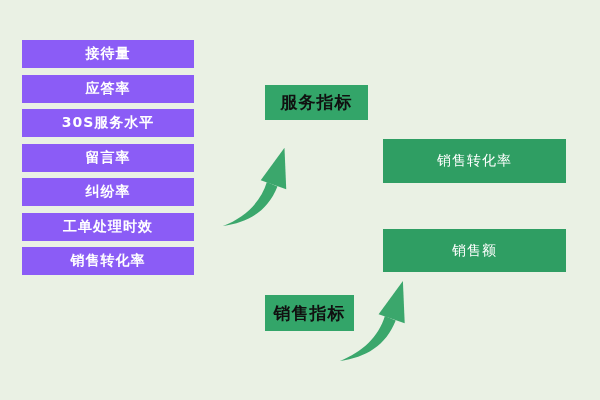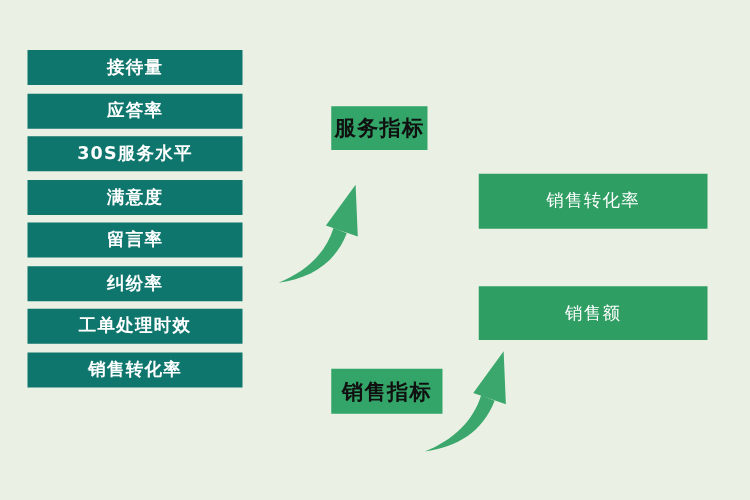--- a/index.html
+++ b/index.html
@@ -19,21 +19,21 @@
     position: absolute;
     left: 22px;
     top: 40px;
     width: 172px;
     display: flex;
     flex-direction: column;
     gap: 6.5px;
   }
   .metric-box {
     height: 28px;
-    background: #0f766e;
+    background: #8b5cf6;
     color: #FFFFFF;
     font-size: 14px;
     font-weight: bold;
     display: flex;
     align-items: center;
     justify-content: center;
     letter-spacing: 1px;
   }
   
   .group-label {
@@ -43,21 +43,21 @@
     font-size: 17px;
     font-weight: bold;
     display: flex;
     align-items: center;
     justify-content: center;
     letter-spacing: 1px;
   }
   #service-label {
     left: 265px;
     top: 85px;
-    width: 77px;
+    width: 103px;
     height: 35px;
   }
   #sales-label {
     left: 265px;
     top: 295px;
     width: 89px;
     height: 36px;
   }
   
   .sales-box {
@@ -108,21 +108,20 @@
 </style>
 </head>
 <body>
 
 <div id="canvas">
 
   <div class="metrics-column">
     <div class="metric-box">接待量</div>
     <div class="metric-box">应答率</div>
     <div class="metric-box">30S服务水平</div>
-    <div class="metric-box">满意度</div>
     <div class="metric-box">留言率</div>
     <div class="metric-box">纠纷率</div>
     <div class="metric-box">工单处理时效</div>
     <div class="metric-box">销售转化率</div>
   </div>
 
   <div id="service-label" class="group-label">服务指标</div>
 
   <div id="sales-label" class="group-label">销售指标</div>
 

